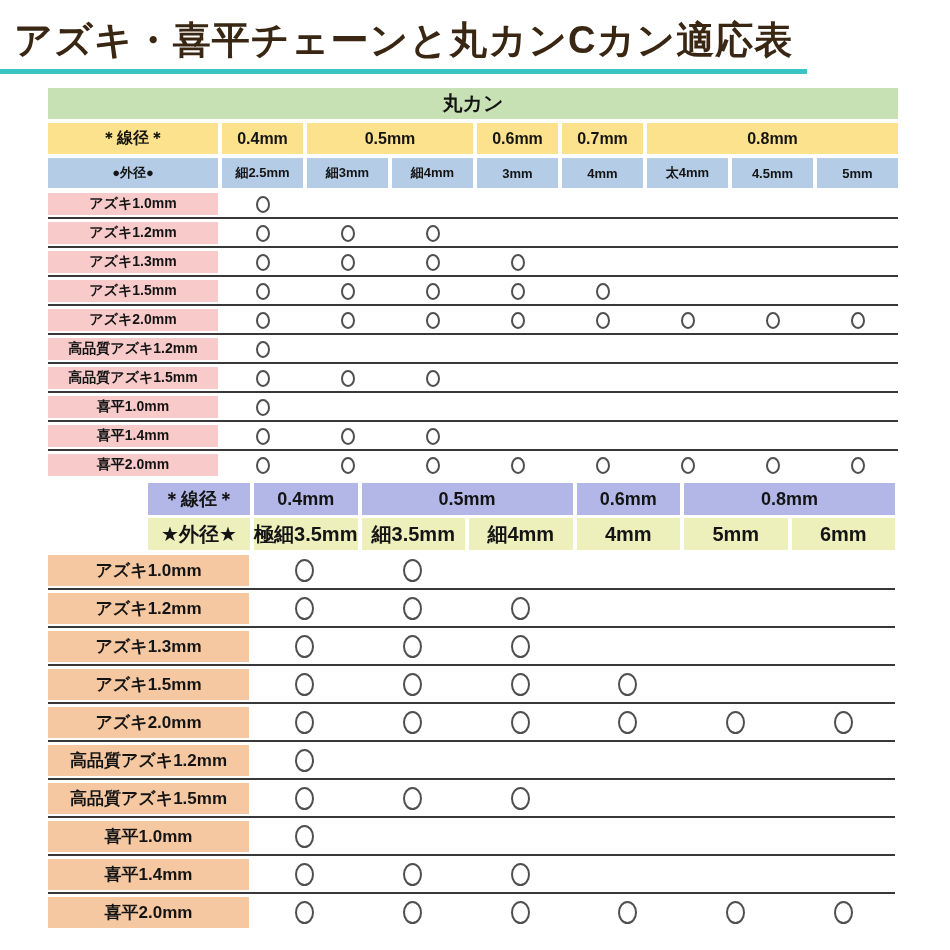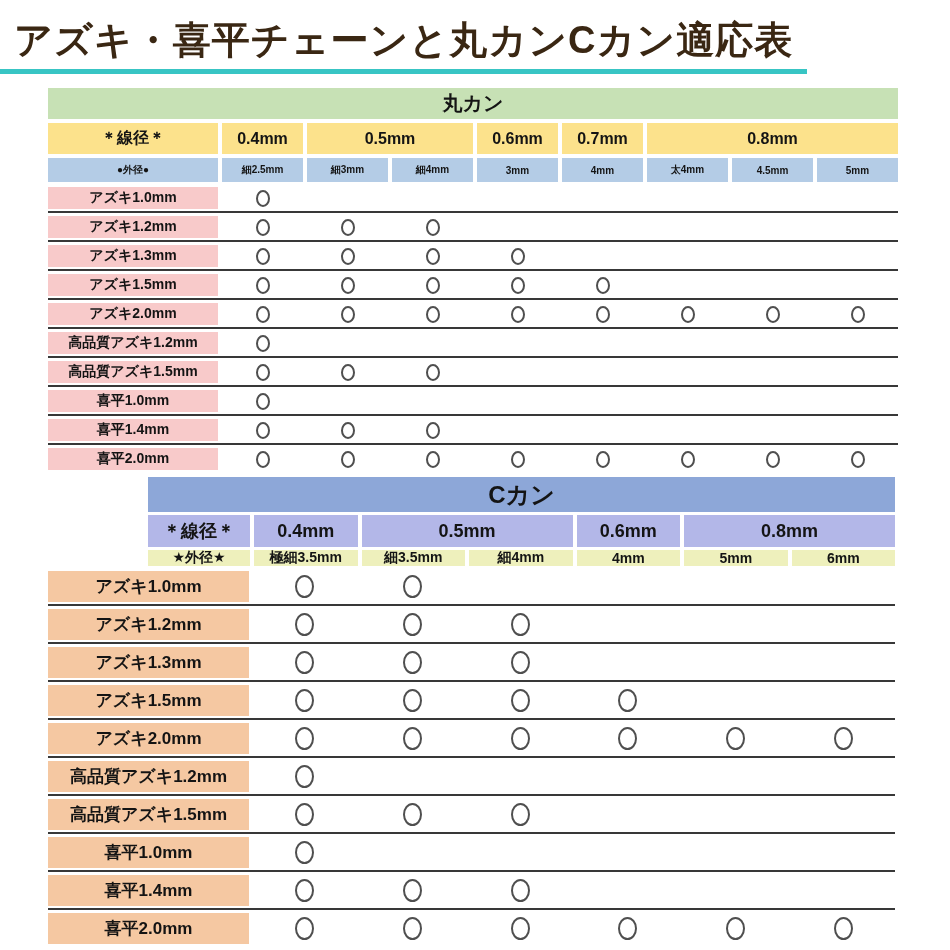--- a/index.html
+++ b/index.html
@@ -27,33 +27,33 @@
   .cell { display: flex; align-items: center; justify-content: center; white-space: nowrap; }
   .band { display: flex; align-items: center; justify-content: center; }
 
   
   .maru { margin: 12px 0 0 48px; width: 850px; }
   .maru-band { height: 31px; background: var(--maru-header-bg, #c7e1b5); font-size: 20px; margin-bottom: 4px; }
   .m-grid { display: grid; grid-template-columns: 170px repeat(8, 1fr); column-gap: 4px; }
   .m-wire { margin-bottom: 4px; }
   .m-wire .cell { height: 31px; background: var(--maru-wire-bg, #fce28c); font-size: 16px; }
   .m-outer { margin-bottom: 3px; }
-  .m-outer .cell { height: 24px; background: var(--maru-outer-bg, #b4cce6); font-size: 10px; }
+  .m-outer .cell { height: 30px; background: var(--maru-outer-bg, #b4cce6); font-size: 13px; }
   .m-row { box-sizing: content-box; height: 22px; padding: 3px 0 2px 0; border-top: 2px solid var(--row-line, #383838); }
   .m-row:first-child { border-top: none; padding-top: 2px; }
   .m-row .cell { font-size: 14px; }
   .m-row .rlabel { background: var(--maru-row-label-bg, #f8caca); }
 
   
   .c-head { margin: 5px 0 0 148px; width: 747px; }
   .c-band { height: 35px; background: var(--c-header-bg, #8da7d8); font-size: 24px; margin-bottom: 3px; }
   .c-grid-head { display: grid; grid-template-columns: 102px repeat(6, 1fr); column-gap: 4px; }
   .c-wire { margin-bottom: 3px; }
   .c-wire .cell { height: 32px; background: var(--c-wire-bg, #b3b7e8); font-size: 18px; }
-  .c-outer .cell { height: 16px; background: var(--c-outer-bg, #eef0bc); font-size: 14px; }
+  .c-outer .cell { height: 32px; background: var(--c-outer-bg, #eef0bc); font-size: 20px; }
   .c-rows { margin: 3px 0 0 48px; width: 847px; }
   .c-row { display: grid; grid-template-columns: 201px repeat(6, 1fr); column-gap: 4px;
            box-sizing: content-box; height: 31px; padding: 3px 0 2px 0;
            border-top: 2px solid var(--row-line, #383838); }
   .c-row:first-child { border-top: none; padding-top: 2px; }
   .c-row .cell { font-size: 17px; }
   .c-row .rlabel { background: var(--c-row-label-bg, #f5c8a2); }
 
   
   .circle { display: inline-block; border: 2px solid var(--mark-color, #4f4f4f); border-radius: 50%; background: transparent; }
@@ -270,21 +270,20 @@
           <span class="circle m-mark"></span>
         </div>
         <div class="cell">
           <span class="circle m-mark"></span>
         </div>
       </div>
     </div>
 </section>
 
 <section class="c-head">
-  <div class="band c-band">Cカン</div>
   <div class="c-grid-head c-wire" id="c-wire">
     <div class="cell">＊線径＊</div>
   <div class="cell">0.4mm</div>
       <div class="cell" style="grid-column: span 2;">0.5mm</div>
       <div class="cell">0.6mm</div>
       <div class="cell" style="grid-column: span 2;">0.8mm</div>
     </div>
   <div class="c-grid-head c-outer" id="c-outer">
     <div class="cell">★外径★</div>
   <div class="cell">極細3.5mm</div>

